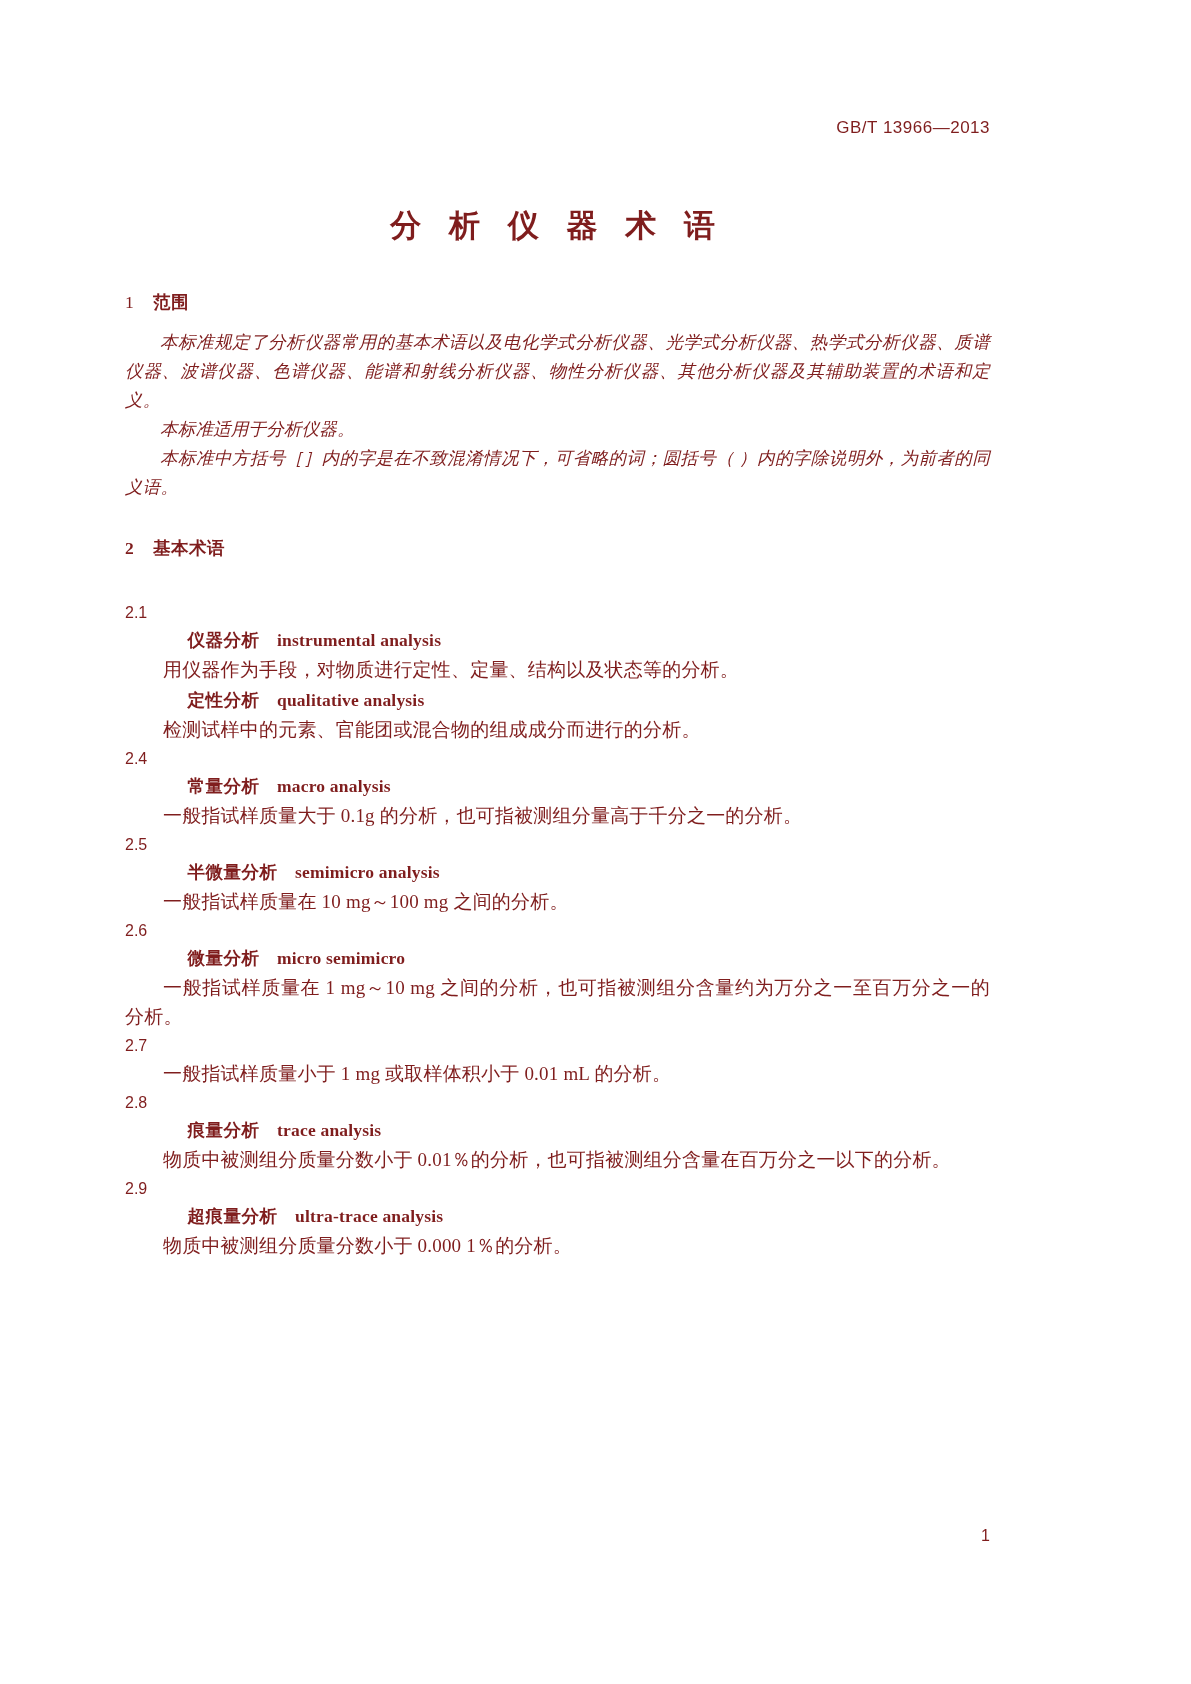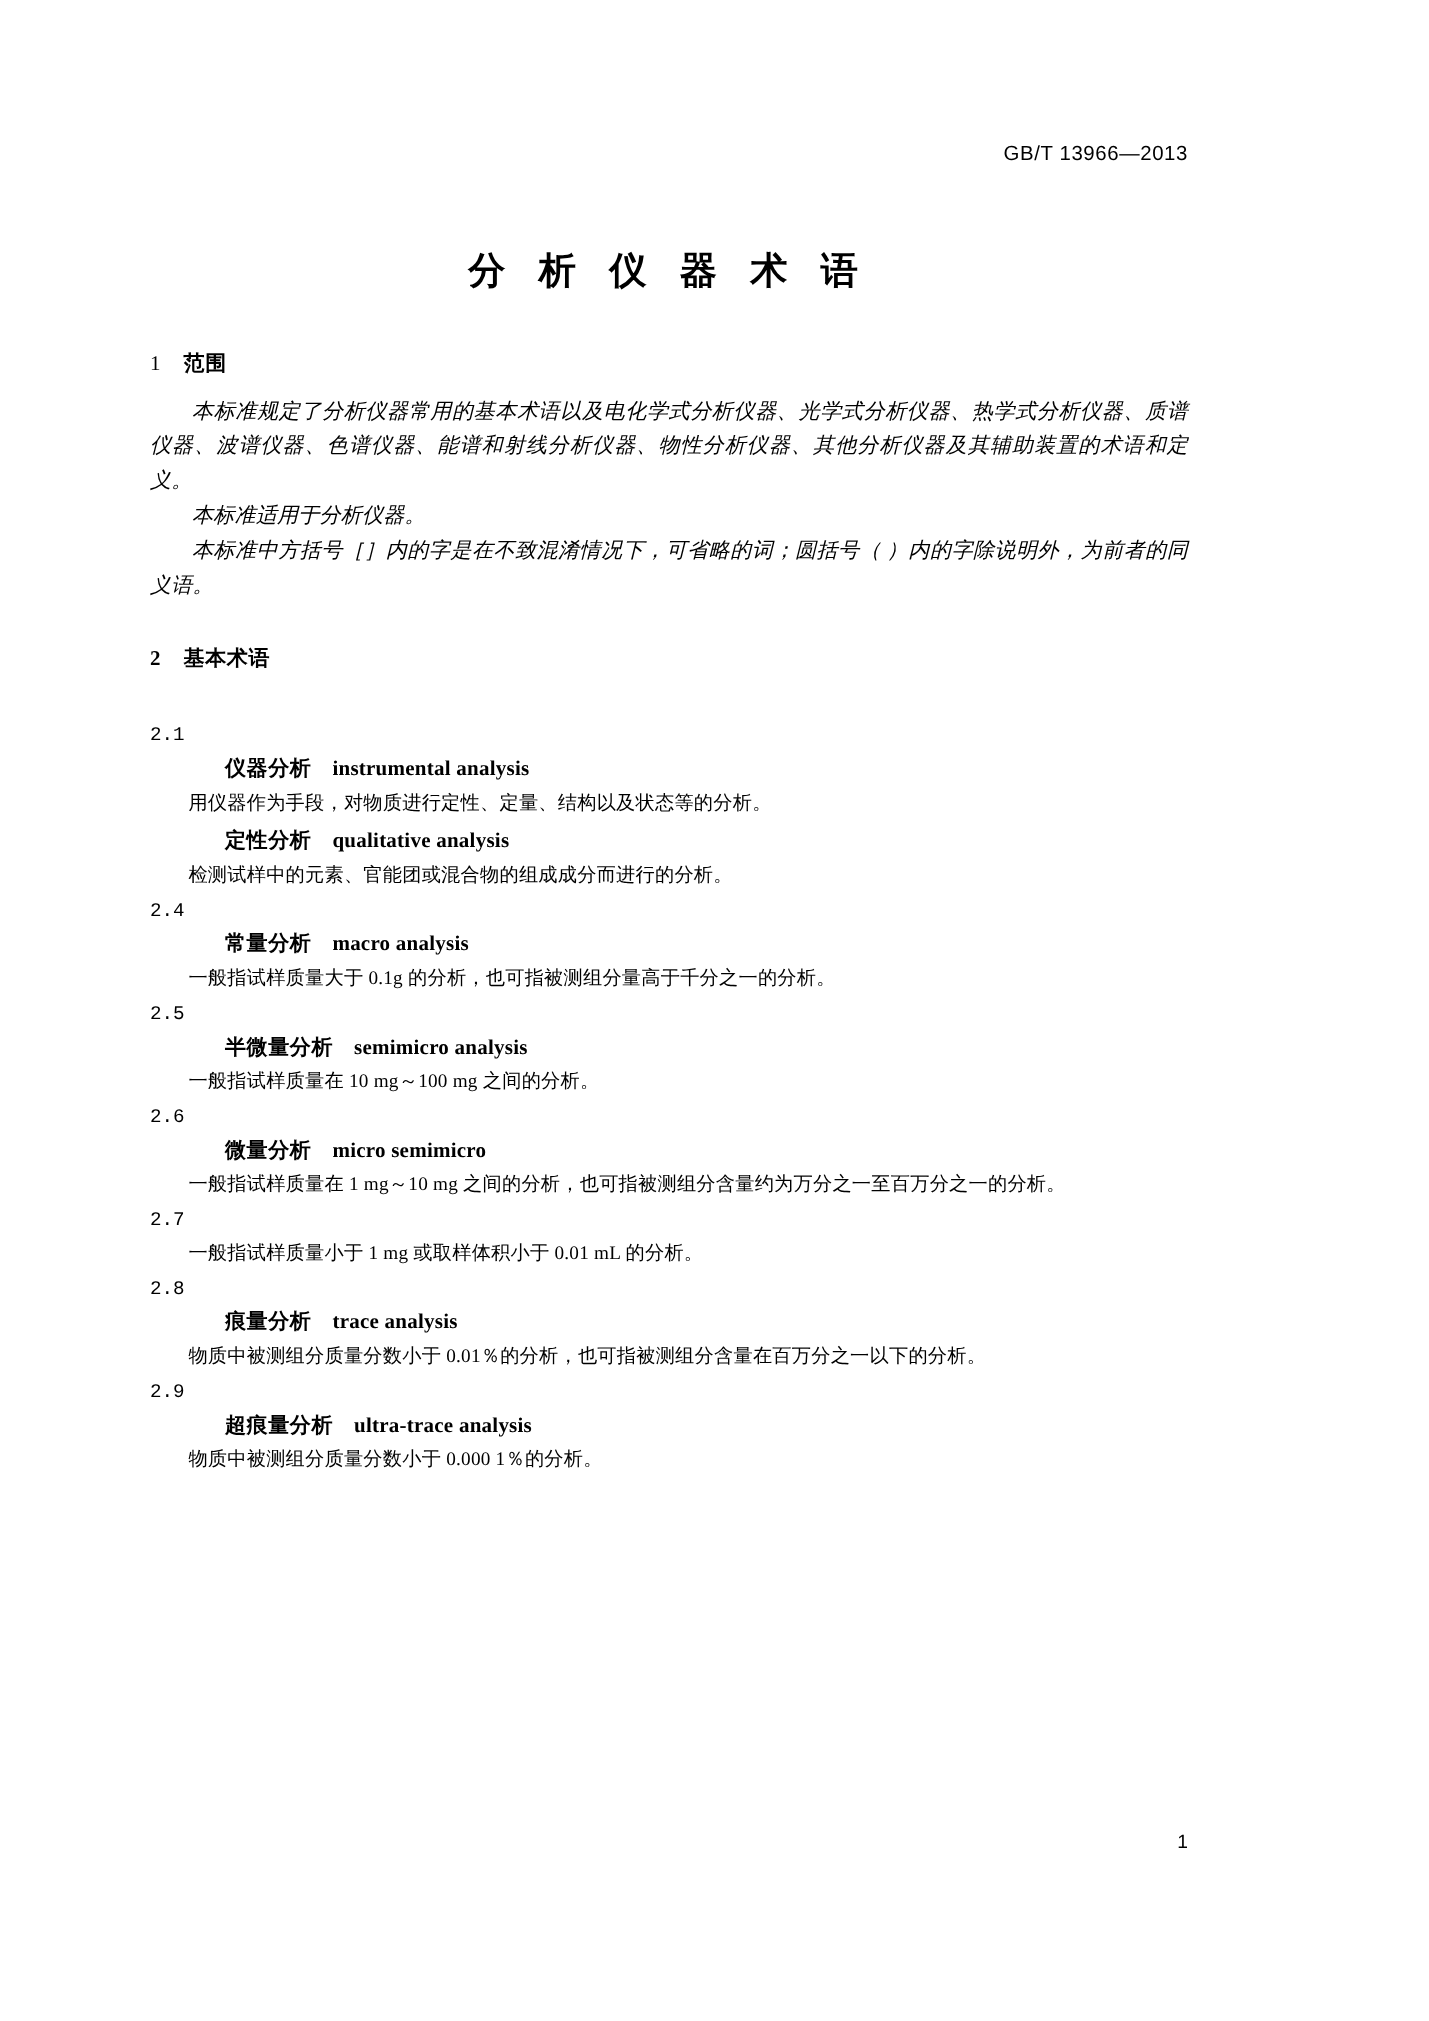--- a/index.html
+++ b/index.html
@@ -7,21 +7,21 @@
     padding: 0;
     background: #ffffff;
   }
   .page {
     position: relative;
     width: 1191px;
     height: 1684px;
     margin: 0 auto;
     background: #ffffff;
     font-family: "Liberation Serif", "DejaVu Serif", serif;
-    color: #000000;
+    color: #7f1d1d;
     box-sizing: border-box;
   }
   .content {
     position: absolute;
     left: 125px;
     top: 0;
     width: 865px;
   }
   .header-line {
     position: absolute;
@@ -70,21 +70,21 @@
     text-indent: 2em;
     text-align: justify;
     letter-spacing: 0.2px;
     font-style: italic;
   }
   .spacer-md { height: 26px; }
   .spacer-lg { height: 34px; }
 
   .term-num {
     font-size: 16px;
-    font-family: Liberation Mono, monospace;
+    font-family: Liberation Sans, sans-serif;
     margin: 0;
     line-height: 26px;
   }
   .term-name {
     font-size: 17.5px;
     line-height: 29px;
     margin: 0;
     padding-left: 2.2em;
     font-weight: bold;
   }
@@ -92,21 +92,21 @@
     font-family: "Liberation Serif", "DejaVu Serif", serif;
     letter-spacing: 0.5px;
     margin-left: 24px;
   }
   .term-name .en {
     font-family: "Liberation Serif", "DejaVu Serif", serif;
     padding-left: 1em;
     letter-spacing: 0.2px;
   }
   .term-def {
-    font-size: 16px;
+    font-size: 19px;
     line-height: 29px;
     margin: 0;
     text-indent: 2em;
     text-align: justify;
     letter-spacing: 0.2px;
   }
   .entry {
     margin-bottom: 2px;
   }
   .page-number {

